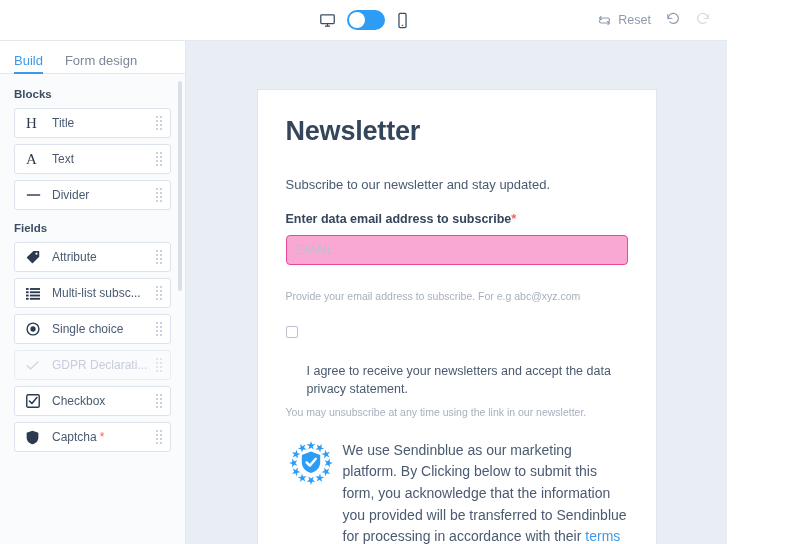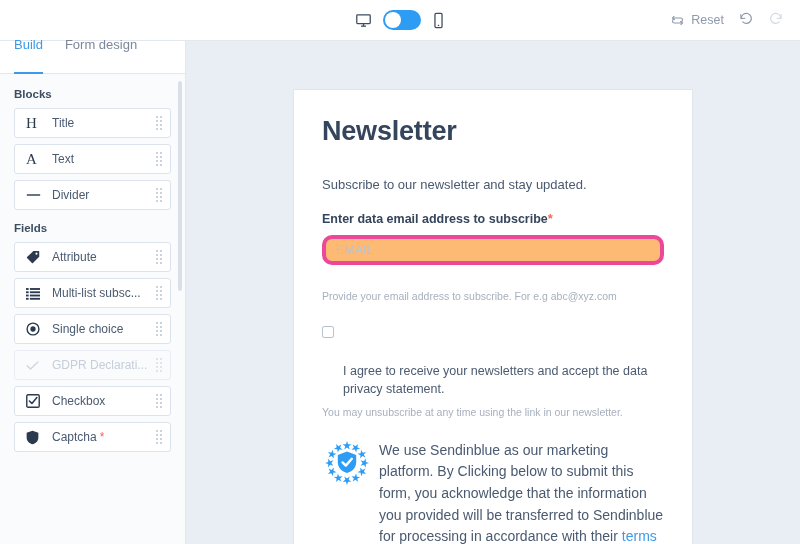--- a/index.html
+++ b/index.html
@@ -2,21 +2,21 @@
 <html><head>
 <meta charset="utf-8">
 <style>
   * { box-sizing: border-box; margin: 0; padding: 0; }
   html, body {
     width: 800px; height: 544px;
     font-family: "Liberation Sans", sans-serif;
     background: #ffffff;
     overflow: hidden;
   }
-  .app { position: relative; width: 800px; height: 544px; display: flex; flex-direction: column; justify-content: center; }
+  .app { position: relative; width: 727px; height: 544px; display: flex; flex-direction: column; justify-content: center; }
 
   
   .toolbar {
     height: 41px; min-height: 41px;
     background: #ffffff;
     border-bottom: 1px solid #e3e8ef;
     display: flex; align-items: center;
     position: relative;
   }
   .device-group {
@@ -58,21 +58,21 @@
     position: relative;
   }
   .tabs {
     display: flex; align-items: flex-end;
     height: 33px; min-height: 33px;
     border-bottom: 1px solid #e3e8ef;
     background: #ffffff;
     padding-left: 14px; gap: 22px;
   }
   .tab {
-    font-size: 13px; color: #7d8799; padding-bottom: 20px;
+    font-size: 13px; color: #7d8799; padding-bottom: 4px;
     cursor: pointer; border-bottom: 2px solid transparent;
     position: relative; top: 1px;
   }
   .tab.active { color: #3d9ae8; border-bottom-color: #3d9ae8; }
 
   .sidebar-scroll {
     flex: 1; overflow: hidden; padding: 12px 14px 10px 14px;
     background: #fafbfc;
   }
   .group-label {
@@ -133,22 +133,22 @@
     letter-spacing: -0.2px; margin-bottom: 30px;
   }
   .form-sub { font-size: 13px; color: #4a5a70; margin-bottom: 20px; }
   .field-label {
     font-size: 12.5px; font-weight: bold; color: #35455c;
     margin-bottom: 9px;
   }
   .req-star { color: #f4665b; font-size: 13px; vertical-align: top; line-height: 1; }
   .email-input {
     width: 100%; height: 30px;
-    border: 4px solid #ec4899; border-radius: 10px;
-    background: #fdba74; padding: 0 10px;
+    border: 1px solid #ec4899; border-radius: 4px;
+    background: #f9a8d4; padding: 0 10px;
     font-size: 12.5px; color: #35455c;
     font-family: "Liberation Sans", sans-serif;
     outline: none;
   }
   .email-input::placeholder { color: #b9c2cf; }
   .helper-text { font-size: 10.5px; color: #a7b0be; margin-top: 25px; }
 
   .consent-row { display: flex; align-items: flex-start; margin-top: 22px; }
   .cb {
     width: 12px; height: 12px; min-width: 12px;

